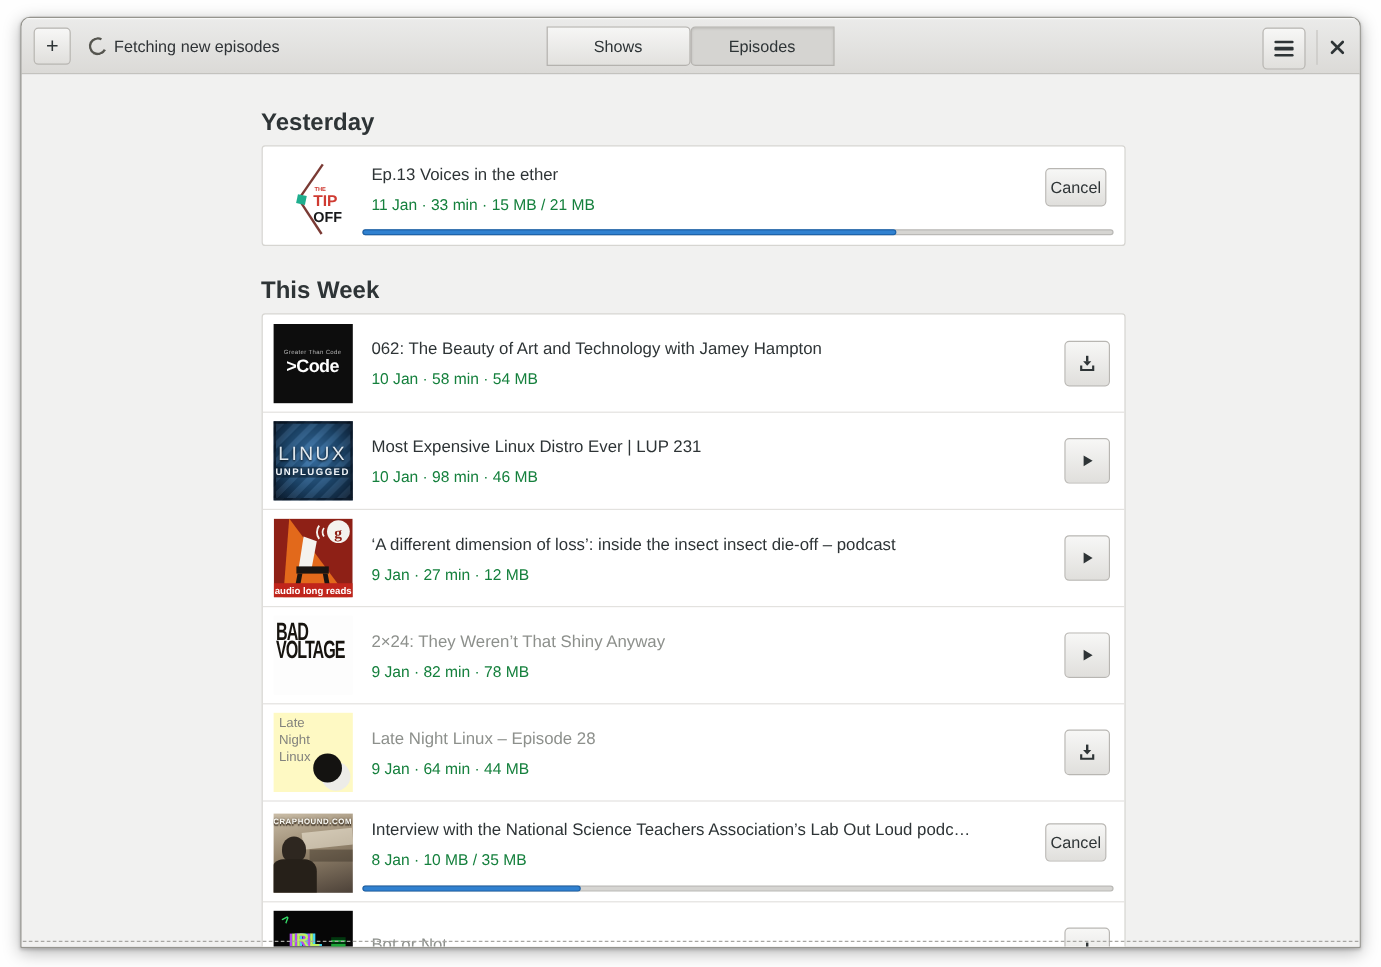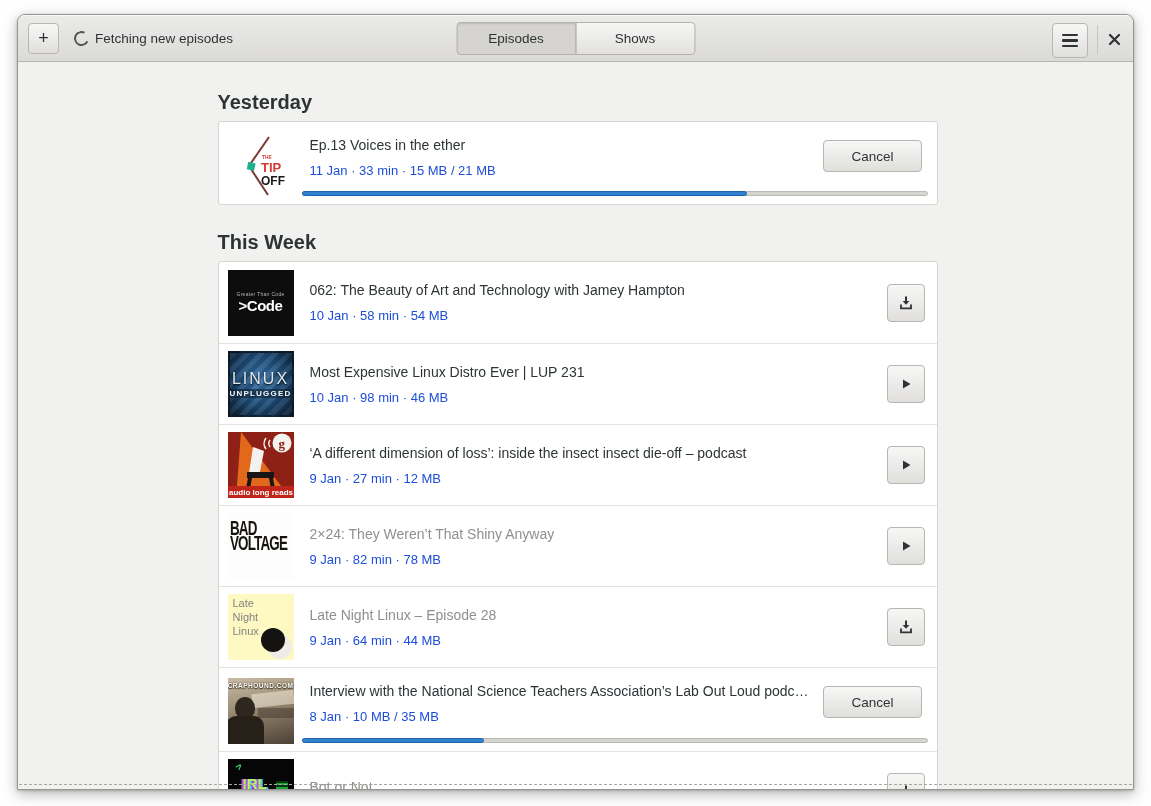--- a/index.html
+++ b/index.html
@@ -60,26 +60,26 @@
   .row { position:relative; display:flex; height:81px; padding:7px 9px;
     align-items:center; }
   .row + .row { border-top:1px solid #e3e2df; }
   .row.tall { height:84px; align-items:flex-start; }
   .cover { width:66px; height:66px; flex-shrink:0; position:relative;
     overflow:hidden; }
   .ep-info { margin-left:16px; min-width:0; flex:1; padding-right:100px; }
   .row.tall .ep-info { padding-top:8px; }
   .row.tall .cover { margin-top:3px; }
   .ep-title { font-size:14px; color:#2e3436; white-space:nowrap; overflow:hidden; }
-  .ep-meta { font-size:13px; color:#1d4ed8; margin-top:10px; white-space:nowrap; }
+  .ep-meta { font-size:13px; color:#15803d; margin-top:10px; white-space:nowrap; }
   .row[data-state="played"] .ep-title { color:#8d908c; }
   .icon-btn { position:absolute; right:12px; top:50%; transform:translateY(-50%);
     width:38px; height:38px; display:flex; align-items:center; justify-content:center; }
   .cancel-btn { position:absolute; right:15px; top:18px; height:32px;
-    padding:0 27px; font-size:13.5px; }
+    padding:0 3px; font-size:13.5px; }
   .progress { position:absolute; left:83px; right:9px; bottom:8px; height:5px;
     background:#d6d5d2; border:1px solid #bab9b6; border-radius:3px; }
   .progress .fill { height:100%; background:#3081d0; border:1px solid #1d63aa;
     border-radius:3px; margin:-1px; box-sizing:content-box; }
   .undershoot { position:absolute; left:1px; right:1px; bottom:4px; height:0;
     border-top:1px dashed #a7a6a2; }
 
   
   .cv-tipoff { background:#ffffff; }
   .cv-gtc { background:#0d0d0d; color:#fff; text-align:center; }
@@ -127,22 +127,22 @@
 </head>
 <body>
 
 <div class="window">
 
   <div class="headerbar">
     <button class="btn add-btn">+</button>
     <div class="spinner"></div>
     <div class="status-text">Fetching new episodes</div>
     <div class="switcher">
+      <button class="switch-btn last">Shows</button>
       <button class="switch-btn first active">Episodes</button>
-      <button class="switch-btn last">Shows</button>
     </div>
     <button class="btn menu-btn">
       <span class="hamburger">
         <span></span>
           <span></span>
           <span></span>
       </span>
     </button>
     <div class="hb-sep"></div>
     <button class="close-btn">

